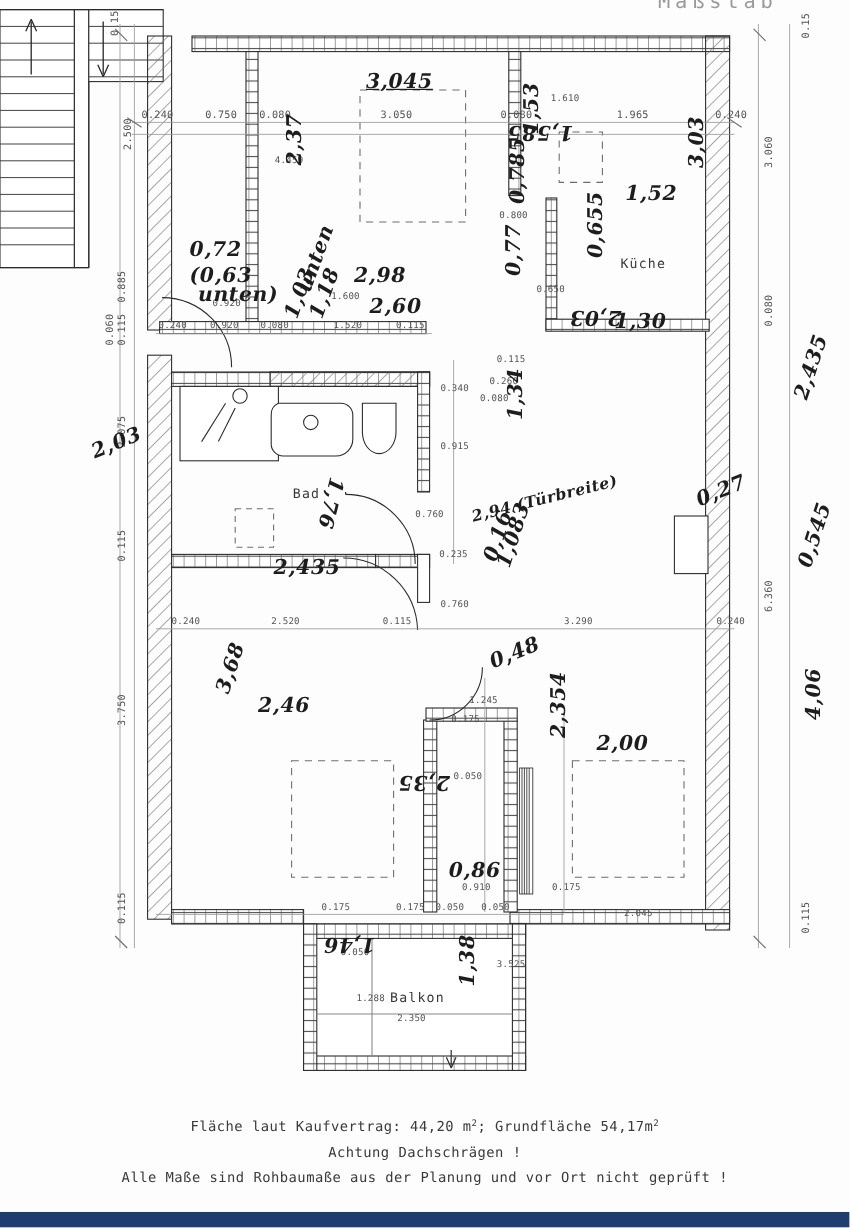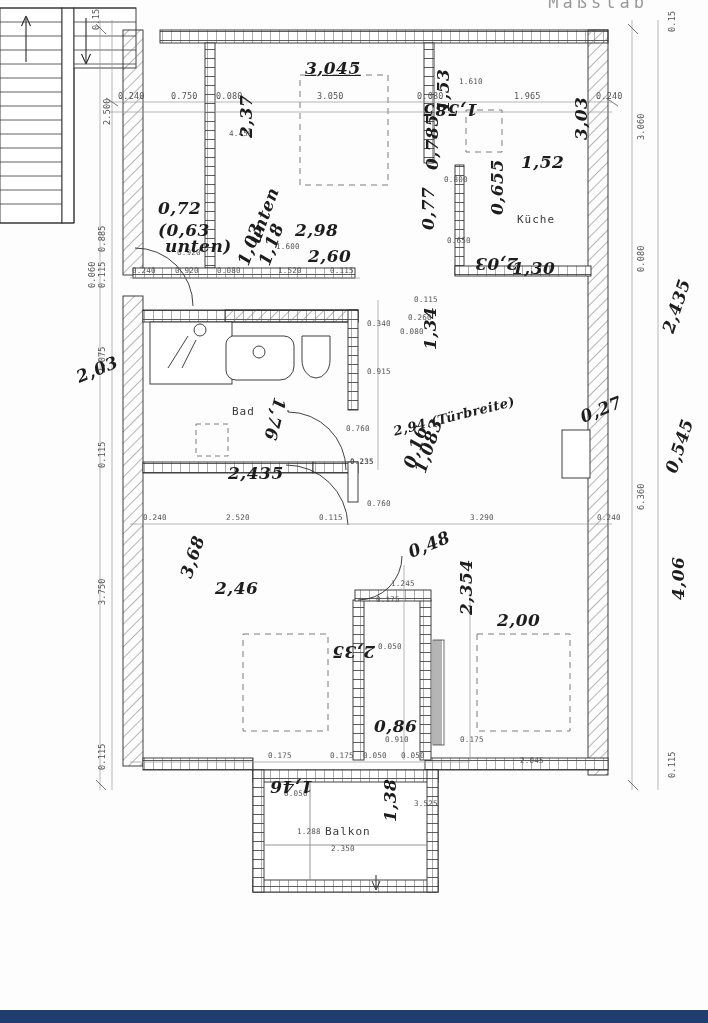--- a/index.html
+++ b/index.html
@@ -252,36 +252,36 @@
   <div id="layer-dims-right">
       <span class="txt dim" style="left: 668px; top: 32px; transform: rotate(-90deg); transform-origin: 0px 0px;">0.15</span>
       <span class="txt dim" style="left: 637px; top: 140px; transform: rotate(-90deg); transform-origin: 0px 0px;">3.060</span>
       <span class="txt dim" style="left: 637px; top: 272px; transform: rotate(-90deg); transform-origin: 0px 0px;">0.080</span>
       <span class="txt dim" style="left: 637px; top: 510px; transform: rotate(-90deg); transform-origin: 0px 0px;">6.360</span>
       <span class="txt dim" style="left: 668px; top: 778px; transform: rotate(-90deg); transform-origin: 0px 0px;">0.115</span>
     </div>
   <div id="layer-dims-interior">
       <span class="txt dim sm" style="left: 459px; top: 78px;">1.610</span>
       <span class="txt dim sm" style="left: 229px; top: 130px;">4.459</span>
-      <span class="txt dim sm" style="left: 444px; top: 176px;">0.800</span>
+      <span class="txt dim sm" style="left: 416px; top: 176px;">0.800</span>
       <span class="txt dim sm" style="left: 447px; top: 237px;">0.650</span>
       <span class="txt dim sm" style="left: 177px; top: 249px;">0.920</span>
       <span class="txt dim sm" style="left: 276px; top: 243px;">1.600</span>
       <span class="txt dim sm" style="left: 132px; top: 267px;">0.240</span>
       <span class="txt dim sm" style="left: 175px; top: 267px;">0.920</span>
       <span class="txt dim sm" style="left: 217px; top: 267px;">0.080</span>
       <span class="txt dim sm" style="left: 278px; top: 267px;">1.520</span>
       <span class="txt dim sm" style="left: 330px; top: 267px;">0.115</span>
       <span class="txt dim sm" style="left: 414px; top: 296px;">0.115</span>
       <span class="txt dim sm" style="left: 400px; top: 328px;">0.080</span>
       <span class="txt dim sm" style="left: 408px; top: 314px;">0.260</span>
       <span class="txt dim sm" style="left: 367px; top: 320px;">0.340</span>
       <span class="txt dim sm" style="left: 367px; top: 368px;">0.915</span>
       <span class="txt dim sm" style="left: 346px; top: 425px;">0.760</span>
-      <span class="txt dim sm" style="left: 350px; top: 458px; font-weight: bold;">0.235</span>
+      <span class="txt dim sm" style="left: 366px; top: 458px;">0.235</span>
       <span class="txt dim sm" style="left: 143px; top: 514px;">0.240</span>
       <span class="txt dim sm" style="left: 226px; top: 514px;">2.520</span>
       <span class="txt dim sm" style="left: 319px; top: 514px;">0.115</span>
       <span class="txt dim sm" style="left: 367px; top: 500px;">0.760</span>
       <span class="txt dim sm" style="left: 470px; top: 514px;">3.290</span>
       <span class="txt dim sm" style="left: 597px; top: 514px;">0.240</span>
       <span class="txt dim sm" style="left: 391px; top: 580px;">1.245</span>
       <span class="txt dim sm" style="left: 376px; top: 596px;">0.175</span>
       <span class="txt dim sm" style="left: 378px; top: 643px;">0.050</span>
       <span class="txt dim sm" style="left: 385px; top: 736px;">0.910</span>
@@ -332,19 +332,24 @@
       <span class="txt hand" style="left: 406px; top: 545px; transform: rotate(-22deg); transform-origin: 0px 0px;">0,48</span>
       <span class="txt hand" style="left: 375px; top: 660px; transform: rotate(180deg); transform-origin: 0px 0px;">2,35</span>
       <span class="txt hand" style="left: 374px; top: 718px;">0,86</span>
       <span class="txt hand" style="left: 458px; top: 615px; transform: rotate(-90deg); transform-origin: 0px 0px;">2,354</span>
       <span class="txt hand" style="left: 497px; top: 612px; text-align: right;">2,00</span>
       <span class="txt hand" style="left: 313px; top: 795px; transform: rotate(180deg); transform-origin: 0px 0px;">1,46</span>
       <span class="txt hand" style="left: 382px; top: 822px; transform: rotate(-90deg); transform-origin: 0px 0px;">1,38</span>
     </div>
   <div id="layer-rooms">
       <span class="txt room" style="left: 517px; top: 214px;">Küche</span>
-      <span class="txt room" style="left: 232px; top: 406px;">Bad</span>
+      <span class="txt room" style="left: 244px; top: 406px;">Bad</span>
       <span class="txt room" style="left: 325px; top: 826px; text-align: center;">Balkon</span>
     </div>
 
+  <div id="caption">
+    <span class="ln"><span>Fläche laut Kaufvertrag: 44,20 m</span><sup>2</sup><span>; Grundfläche 54,17m</span><sup>2</sup></span>
+    <span class="ln">Achtung  Dachschrägen !</span>
+    <span class="ln">Alle Maße sind Rohbaumaße aus der Planung und vor Ort nicht geprüft !</span>
+  </div>
 
   <div id="bluebar"></div>
 </div>
 
 </body></html>

